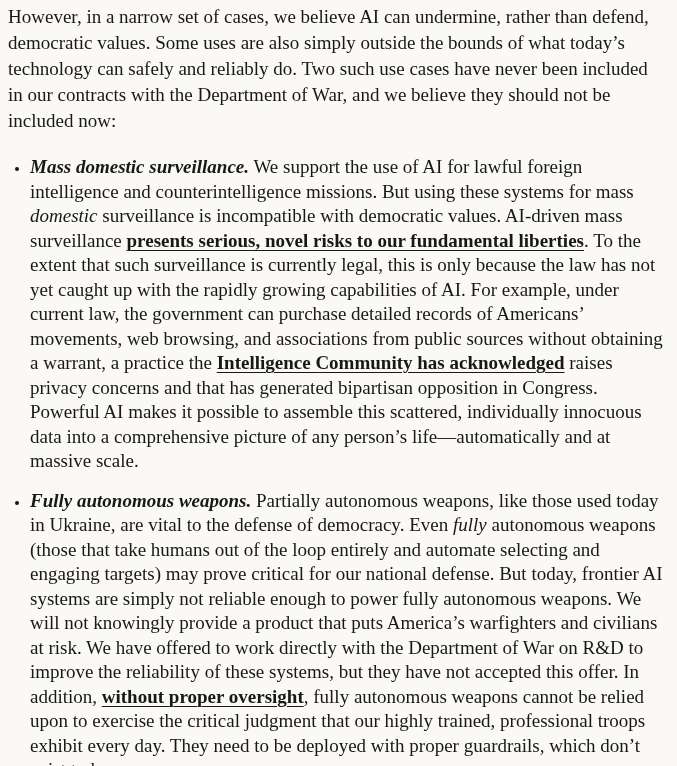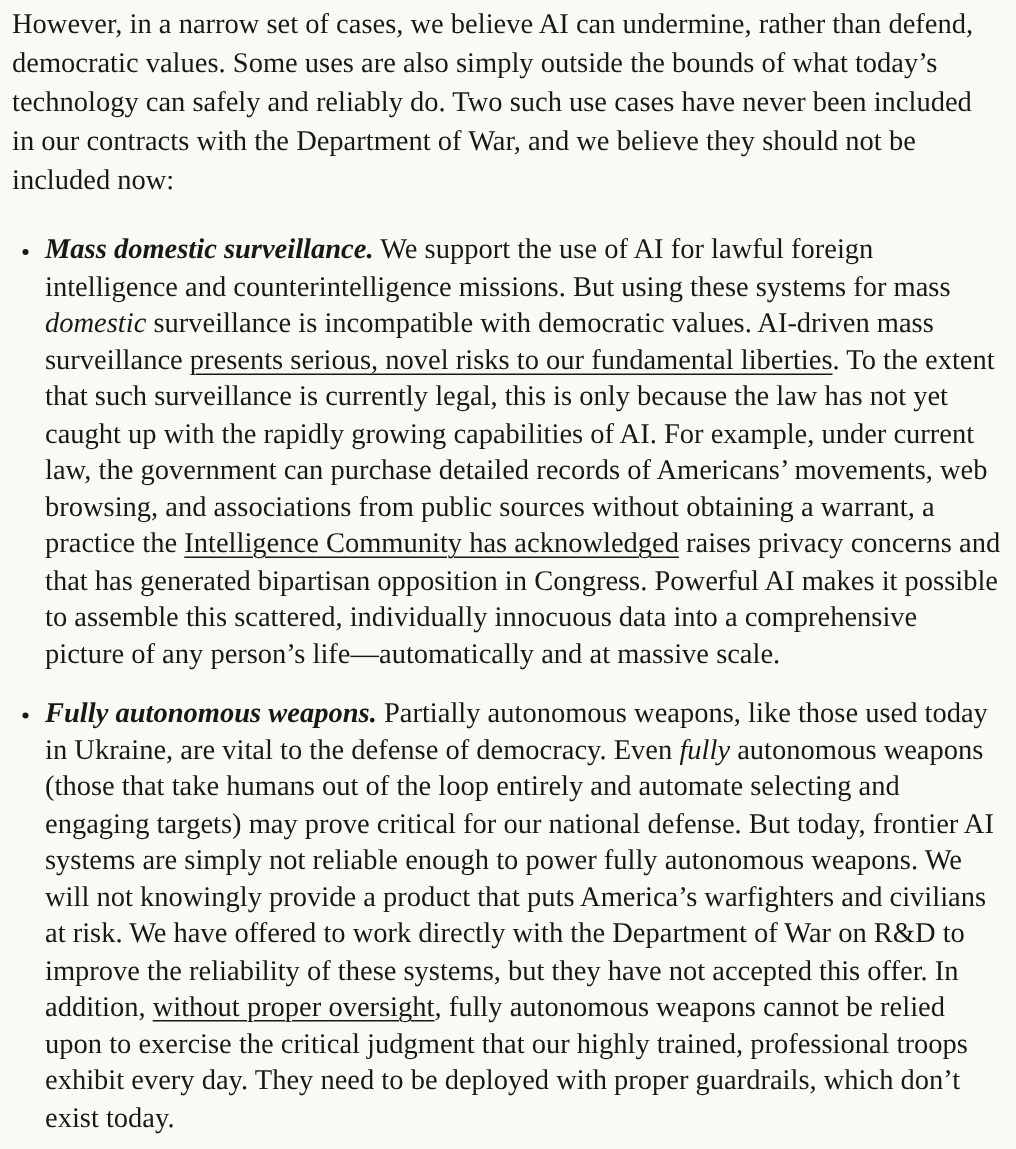--- a/index.html
+++ b/index.html
@@ -39,20 +39,21 @@
     font-size: 15px;
   }
   strong { font-weight: 700; font-style: italic; }
   em { font-style: italic; }
   a.inline-link {
     color: inherit;
     text-decoration: underline;
     text-decoration-thickness: 1px;
     text-underline-offset: 3px;
     cursor: pointer;
+    font-weight: bold;
   }
 </style>
 </head>
 <body>
 
 <div class="article">
   <p class="intro"><span>However, in a narrow set of cases, we believe AI can undermine, rather than defend, democratic values. Some uses are also simply outside the bounds of what today’s technology can safely and reliably do. Two such use cases have never been included in our contracts with the Department of War, and we believe they should not be included now:</span></p>
   <ul class="points">
     <li><strong>Mass domestic surveillance.</strong><span> We support the use of AI for lawful foreign intelligence and counterintelligence missions. But using these systems for mass </span><em>domestic</em><span> surveillance is incompatible with democratic values. AI-driven mass surveillance </span><a class="inline-link" href="#">presents serious, novel risks to our fundamental liberties</a><span>. To the extent that such surveillance is currently legal, this is only because the law has not yet caught up with the rapidly growing capabilities of AI. For example, under current law, the government can purchase detailed records of Americans’ movements, web browsing, and associations from public sources without obtaining a warrant, a practice the </span><a class="inline-link" href="#">Intelligence Community has acknowledged</a><span> raises privacy concerns and that has generated bipartisan opposition in Congress. Powerful AI makes it possible to assemble this scattered, individually innocuous data into a comprehensive picture of any person’s life—automatically and at massive scale.</span></li>
     <li><strong>Fully autonomous weapons.</strong><span> Partially autonomous weapons, like those used today in Ukraine, are vital to the defense of democracy. Even </span><em>fully</em><span> autonomous weapons (those that take humans out of the loop entirely and automate selecting and engaging targets) may prove critical for our national defense. But today, frontier AI systems are simply not reliable enough to power fully autonomous weapons. We will not knowingly provide a product that puts America’s warfighters and civilians at risk. We have offered to work directly with the Department of War on R&amp;D to improve the reliability of these systems, but they have not accepted this offer. In addition, </span><a class="inline-link" href="#">without proper oversight</a><span>, fully autonomous weapons cannot be relied upon to exercise the critical judgment that our highly trained, professional troops exhibit every day. They need to be deployed with proper guardrails, which don’t exist today.</span></li>

